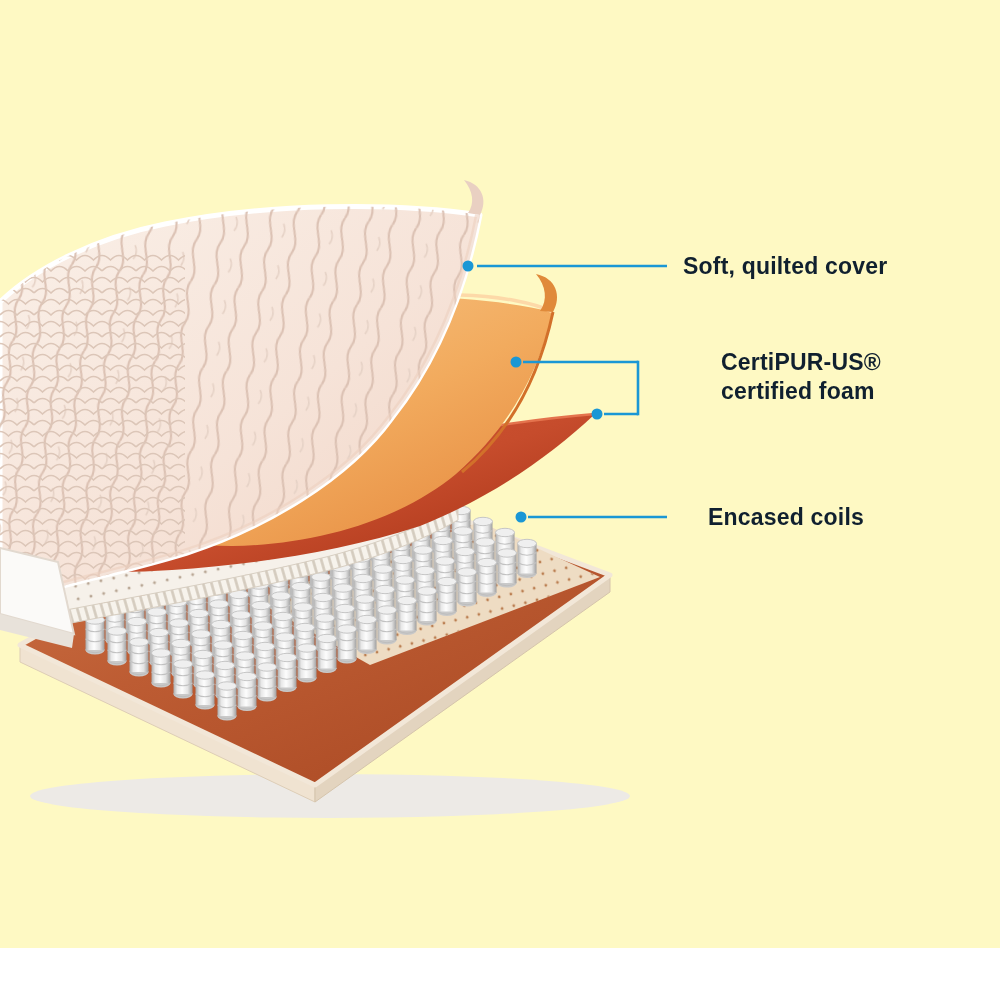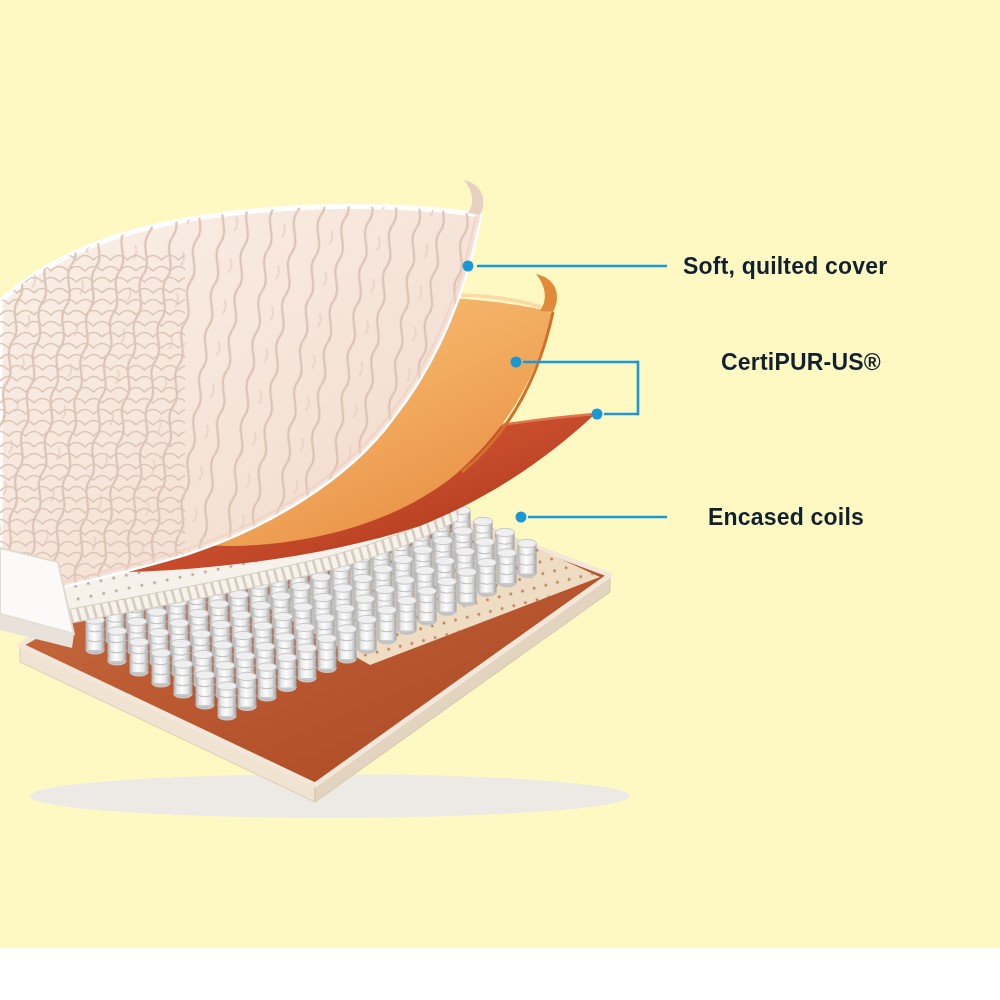--- a/index.html
+++ b/index.html
@@ -267,16 +267,17 @@
 
       <line x1="528" y1="517" x2="667" y2="517"></line>
       <circle cx="521" cy="517" r="5.5" stroke="none"></circle>
     </g>
   </svg>
 
   <div class="callout-label" style="left:683px; top:252px;">Soft, quilted cover</div>
 
   <div class="callout-label" style="left:681px; top:348px;margin-left:40px;">
     <div>CertiPUR-US®</div>
+    <div>certified foam</div>
   </div>
 
   <div class="callout-label" style="left:708px; top:503px;">Encased coils</div>
 </div>
 
 </body></html>

